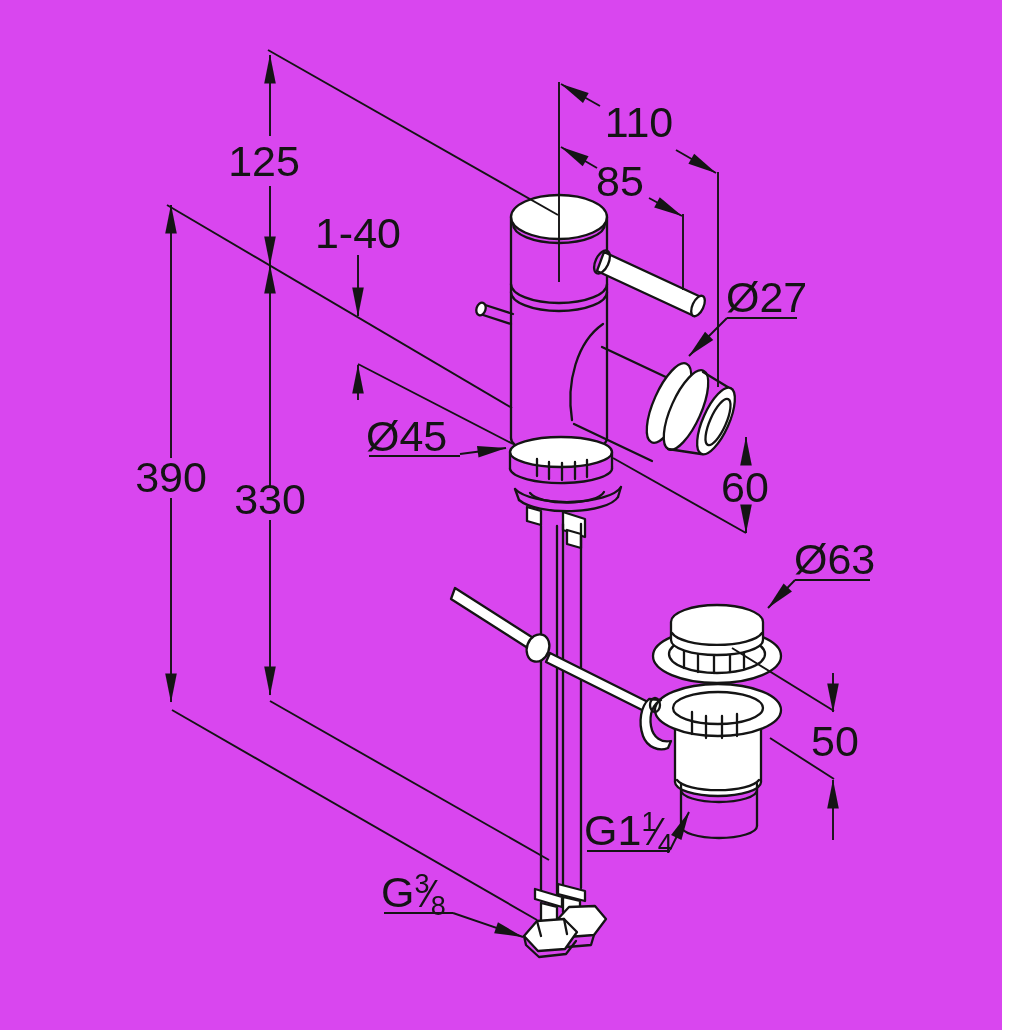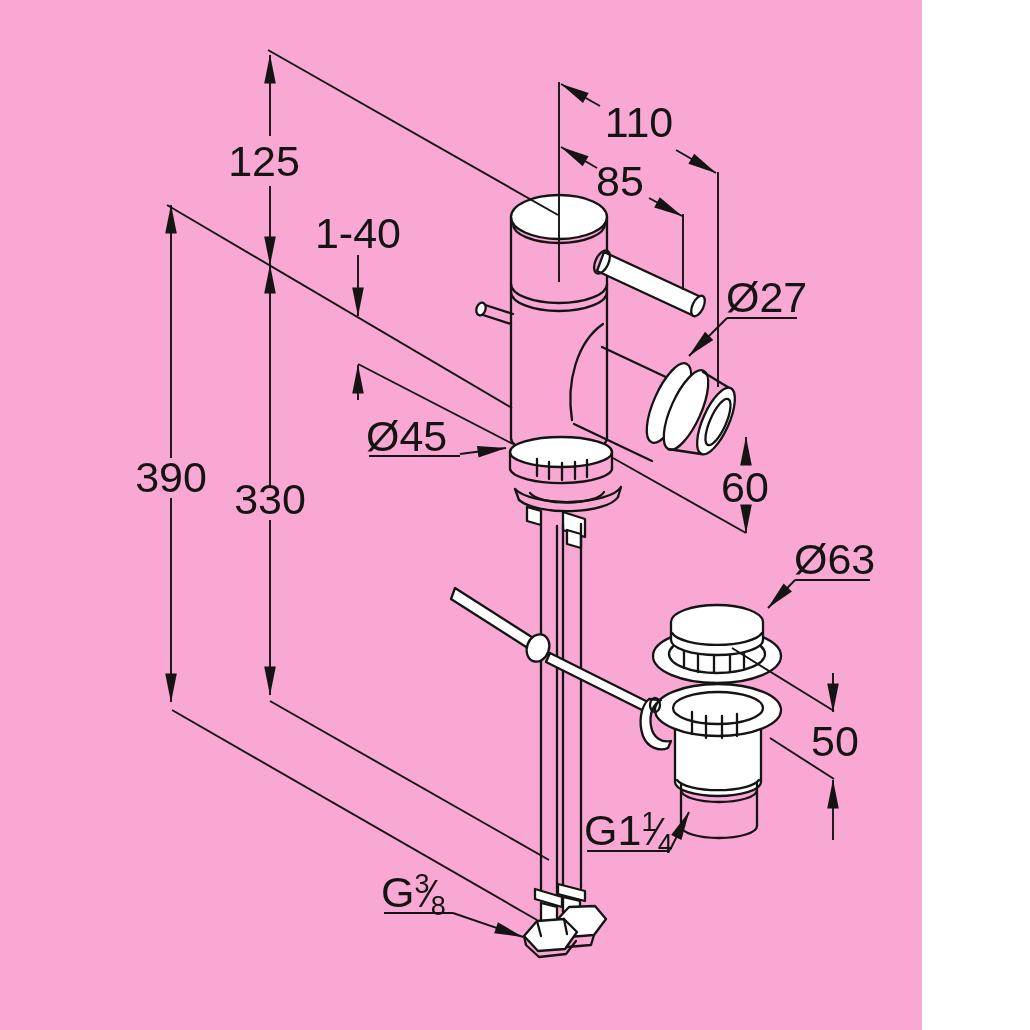--- a/index.html
+++ b/index.html
@@ -1,16 +1,16 @@
 <!DOCTYPE html>
 <html><head>
 <meta charset="utf-8">
 <style>
   html,body{margin:0;padding:0;background:#fff;}
-  .stage{width:922px;height:1030px;position:relative;background:#f9a8d4;overflow:hidden;text-align:center;}
+  .stage{width:1002px;height:1030px;position:relative;background:#d946ef;overflow:hidden;text-align:center;}
   svg{display:block;}
   .obj{stroke:#141414;stroke-width:2.3;fill:none;stroke-linecap:round;stroke-linejoin:round;}
   .objf{stroke:#141414;stroke-width:2.3;fill:#ffffff;stroke-linejoin:round;}
   .fillonly{fill:#ffffff;stroke:none;}
   .dim{stroke:#141414;stroke-width:1.9;fill:none;stroke-linecap:butt;}
   .dimtext{font-family:"Liberation Sans","DejaVu Sans",sans-serif;font-size:43px;fill:#141414;}
   .mid{text-anchor:middle;}
   .st{text-anchor:start;}
   .sup{font-size:27px;}
   .slash{font-size:38px;}

